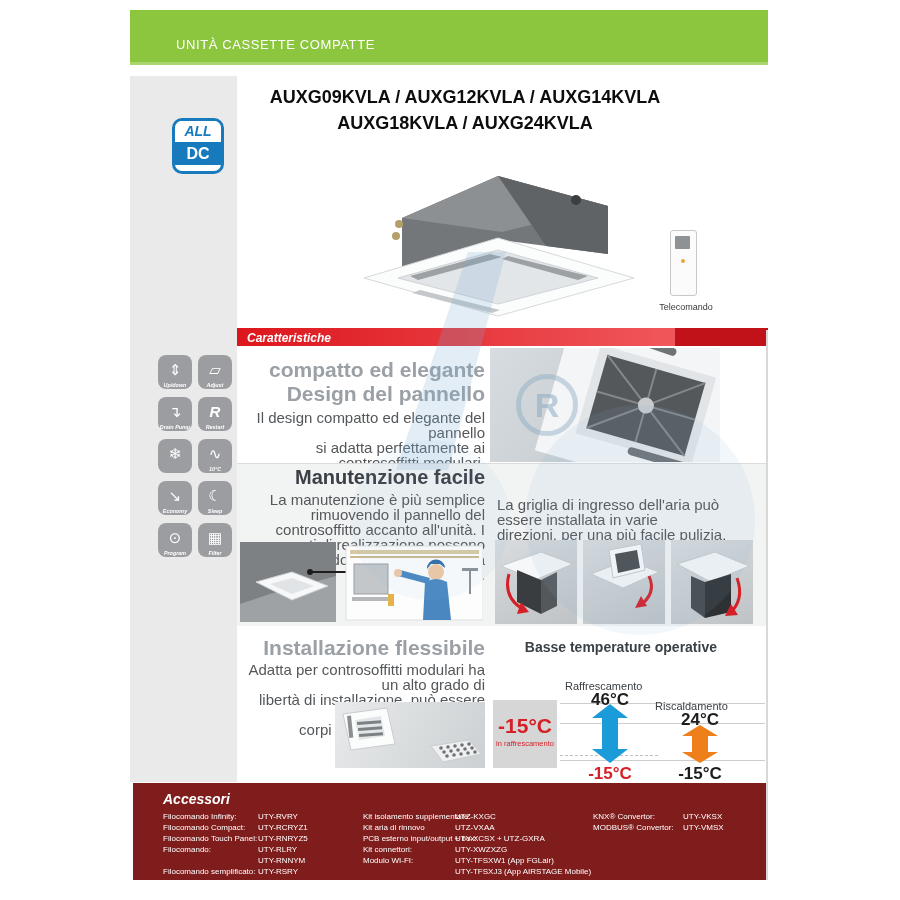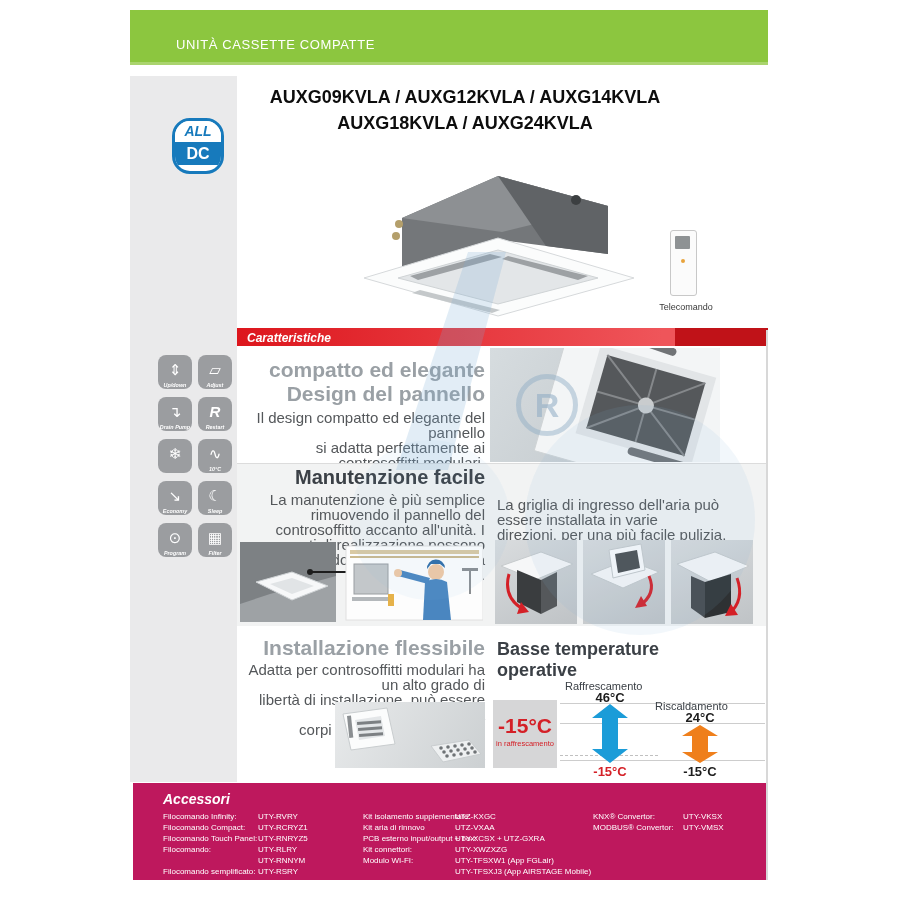--- a/index.html
+++ b/index.html
@@ -7,21 +7,21 @@
         font-family:"Liberation Sans","DejaVu Sans",sans-serif;}
   .abs{position:absolute;}
 
   
   .green-bar{left:130px;top:10px;width:638px;height:52px;background:#8cc63f;
              border-bottom:3px solid #aad46e;display:flex;align-items:flex-end;}
   .green-bar span{color:#fff;font-size:13px;letter-spacing:.6px;padding:0 0 10px 46px;}
 
   
   .left-strip{left:130px;top:76px;width:107px;height:706px;background:#eaeaeb;}
-  .alldc{left:172px;top:118px;width:46px;height:50px;border:3px solid #177abc;border-radius:18px;
+  .alldc{left:172px;top:118px;width:46px;height:50px;border:3px solid #177abc;border-radius:10px;
          background:#fff;overflow:hidden;}
   .alldc .all{display:block;text-align:center;font-style:italic;font-weight:bold;color:#177abc;
               font-size:14px;line-height:21px;background:#fff;}
   .alldc .dc{display:block;text-align:center;font-weight:bold;color:#fff;font-size:16px;
              line-height:23px;background:#177abc;}
 
   .title{left:240px;top:84px;width:450px;text-align:center;color:#0d0d0d;
          font-size:18px;font-weight:bold;line-height:26px;}
 
   .remote{left:670px;top:230px;width:25px;height:64px;background:#fbfbfb;border:1px solid #c8c8c8;
@@ -60,35 +60,35 @@
   .s2-head{left:245px;top:466px;width:240px;font-size:20px;}
   .s2-body{left:245px;top:492px;width:240px;text-align:right;}
   .s2-note{left:497px;top:497px;width:262px;text-align:left;}
   .s2-illus{left:240px;top:542px;width:243px;height:80px;}
   .s2-dir{top:540px;width:82px;height:84px;background:linear-gradient(155deg,#d9dcde,#bfc3c6);}
 
   
   .s3-head{left:245px;top:636px;width:240px;}
   .s3-body{left:245px;top:662px;width:240px;text-align:right;}
   .s3-photo{left:335px;top:702px;width:150px;height:66px;background:linear-gradient(120deg,#e8eaeb,#ccd0d2);}
-  .lt-head{left:497px;top:639px;width:220px;font-size:18px;text-align:left;}
+  .lt-head{left:497px;top:639px;width:220px;font-size:14px;text-align:right;}
   .lt-badge{left:493px;top:700px;width:64px;height:68px;background:#d6d6d7;text-align:center;}
   .lt-badge .v{display:block;color:#d42027;font-weight:bold;font-size:21px;margin-top:14px;}
   .lt-badge .c{display:block;color:#d42027;font-size:7.5px;margin-top:1px;}
 
   
   .chart{left:560px;top:680px;width:205px;height:95px;}
   .grid{position:absolute;left:0;width:100%;height:1px;background:#cdcdcd;}
   .grid-dash{position:absolute;left:0;top:75px;width:98px;border-top:1px dashed #c0c0c0;}
   .clabel{position:absolute;width:90px;text-align:left;font-size:11px;color:#3b4046;}
-  .cval{position:absolute;width:90px;text-align:center;font-size:13px;font-weight:bold;color:#1d1d1d;}
+  .cval{position:absolute;width:90px;text-align:center;font-size:17px;font-weight:bold;color:#1d1d1d;}
   .cmin-red{color:#d42027;}
 
   
-  .footer{left:133px;top:783px;width:633px;height:105px;background:#be185d;color:#fff;}
+  .footer{left:133px;top:783px;width:633px;height:105px;background:#7f1d1d;color:#fff;}
   .f-title{position:absolute;left:30px;top:8px;font-size:14px;font-weight:bold;font-style:italic;}
   .f-row{position:absolute;font-size:8px;line-height:11px;white-space:nowrap;}
   .f-label{display:inline-block;}
   .right-line{left:766px;top:330px;width:2px;height:558px;background:#d8d8d8;}
 
   
   .wm{left:0;top:0;width:900px;height:900px;pointer-events:none;}
 </style>
 </head>
 <body>

